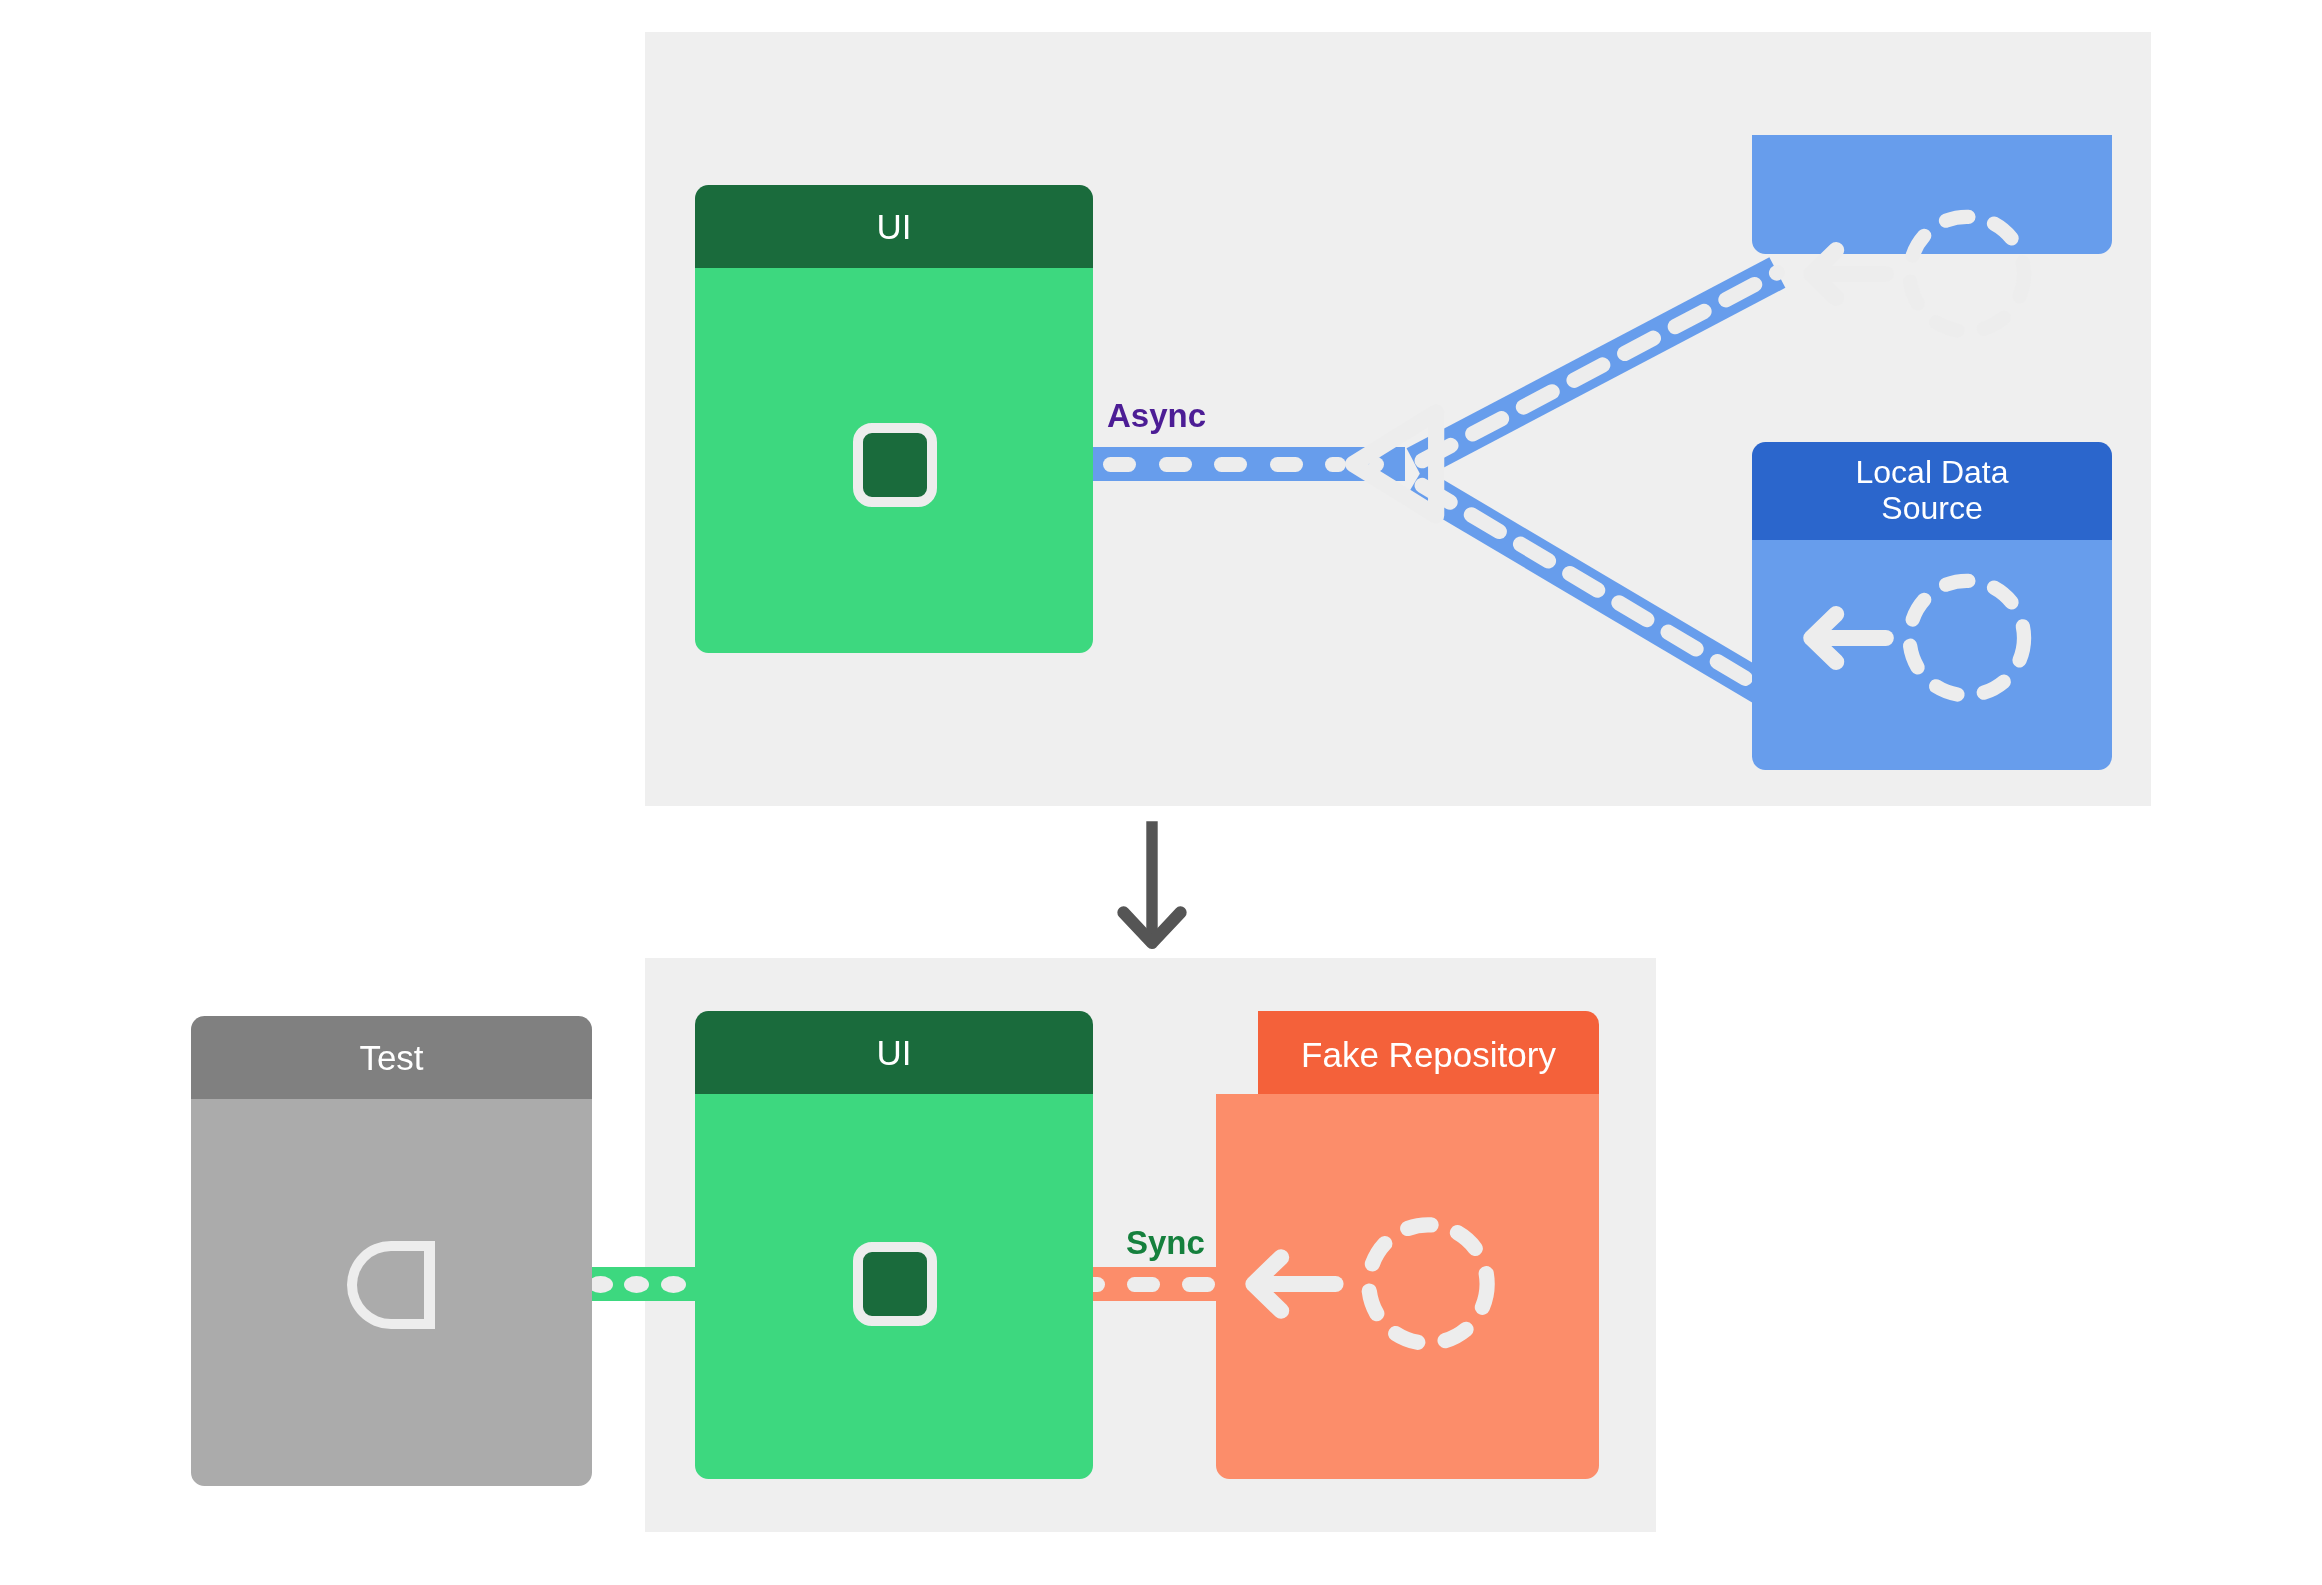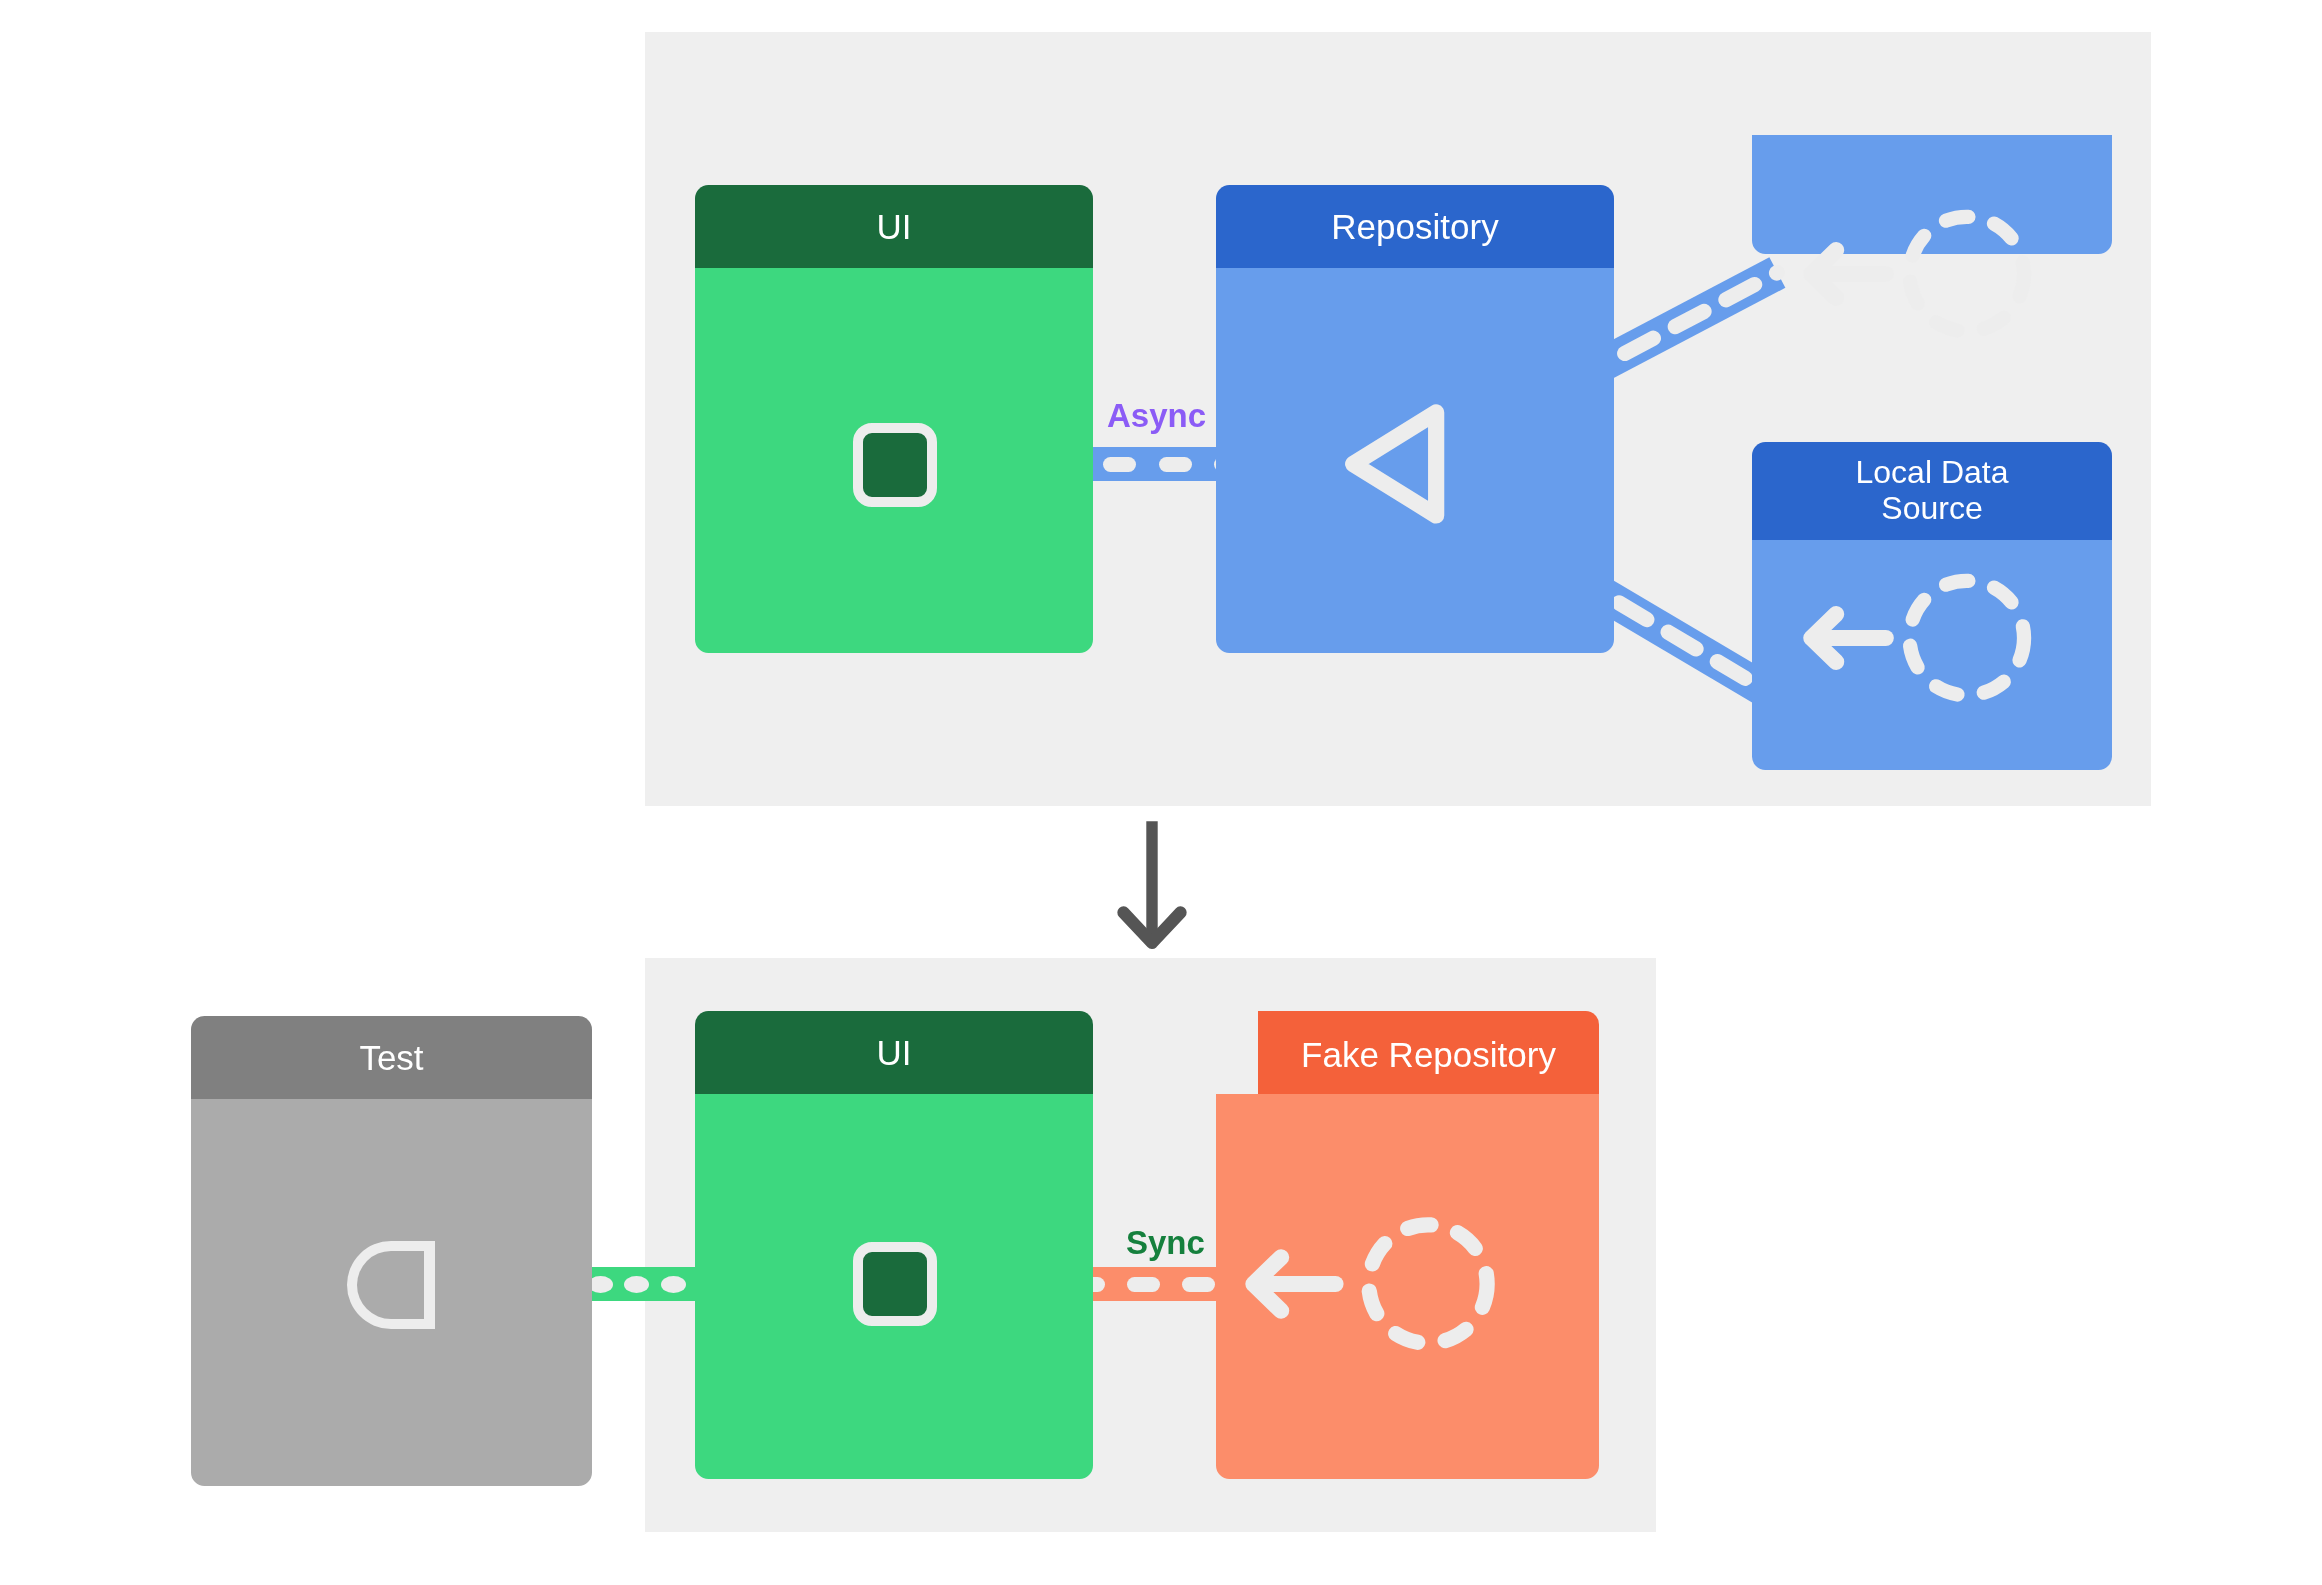--- a/index.html
+++ b/index.html
@@ -117,21 +117,21 @@
     position: absolute;
     width: 10.5px;
     background: #EDEDED;
   }
 
   .label {
     position: absolute;
     font-weight: bold;
     white-space: nowrap;
   }
-  .label-async { color: #8b5cf6; }
+  .label-async { color: #4c1d95; }
   .label-sync  { color: #15803d; }
 
   svg { position: absolute; overflow: visible; }
 </style>
 </head>
 <body>
 
 <div id="stage">
 
   <div class="panel" style="left:645px; top:32px; width:1506px; height:774px;"></div>
@@ -160,24 +160,20 @@
     <line x1="18" y1="322" x2="390" y2="125" stroke="#EDEDED" stroke-width="16" stroke-linecap="round" stroke-dasharray="34 26"></line>
     <line x1="18" y1="348" x2="390" y2="570" stroke="#EDEDED" stroke-width="16" stroke-linecap="round" stroke-dasharray="34 26"></line>
   </svg>
 
   <div class="card theme-green" style="left:695px; top:185px; width:398px; height:468px;">
     <div class="card-header" style="height:83px; font-size:35px;">UI</div>
     <div class="card-body" style="top:83px;"></div>
   </div>
   <div class="chip" style="left:853px; top:423px; width:84px; height:84px;"></div>
 
-  <div class="card theme-blue" style="left:1216px; top:185px; width:398px; height:468px;">
-    <div class="card-header" style="height:83px; font-size:35px;">Repository</div>
-    <div class="card-body" style="top:83px;"></div>
-  </div>
 
   <svg style="left:1336px; top:401px; width:124px; height:126px;" width="124" height="126" viewBox="0 0 130 132">
     <path d="M105 12 L105 120 L18 66 Z" fill="none" stroke="#EDEDED" stroke-width="17" stroke-linejoin="round" stroke-linecap="round"></path>
   </svg>
 
   <div class="card theme-blue" style="left:1752px; top:76px; width:360px; height:178px;">
     <div class="card-body" style="top:59px;"></div>
   </div>
   <svg style="left:1752px; top:233px; width:360px; height:124px;" width="360" height="124" viewBox="0 0 377 130">
     <g>

